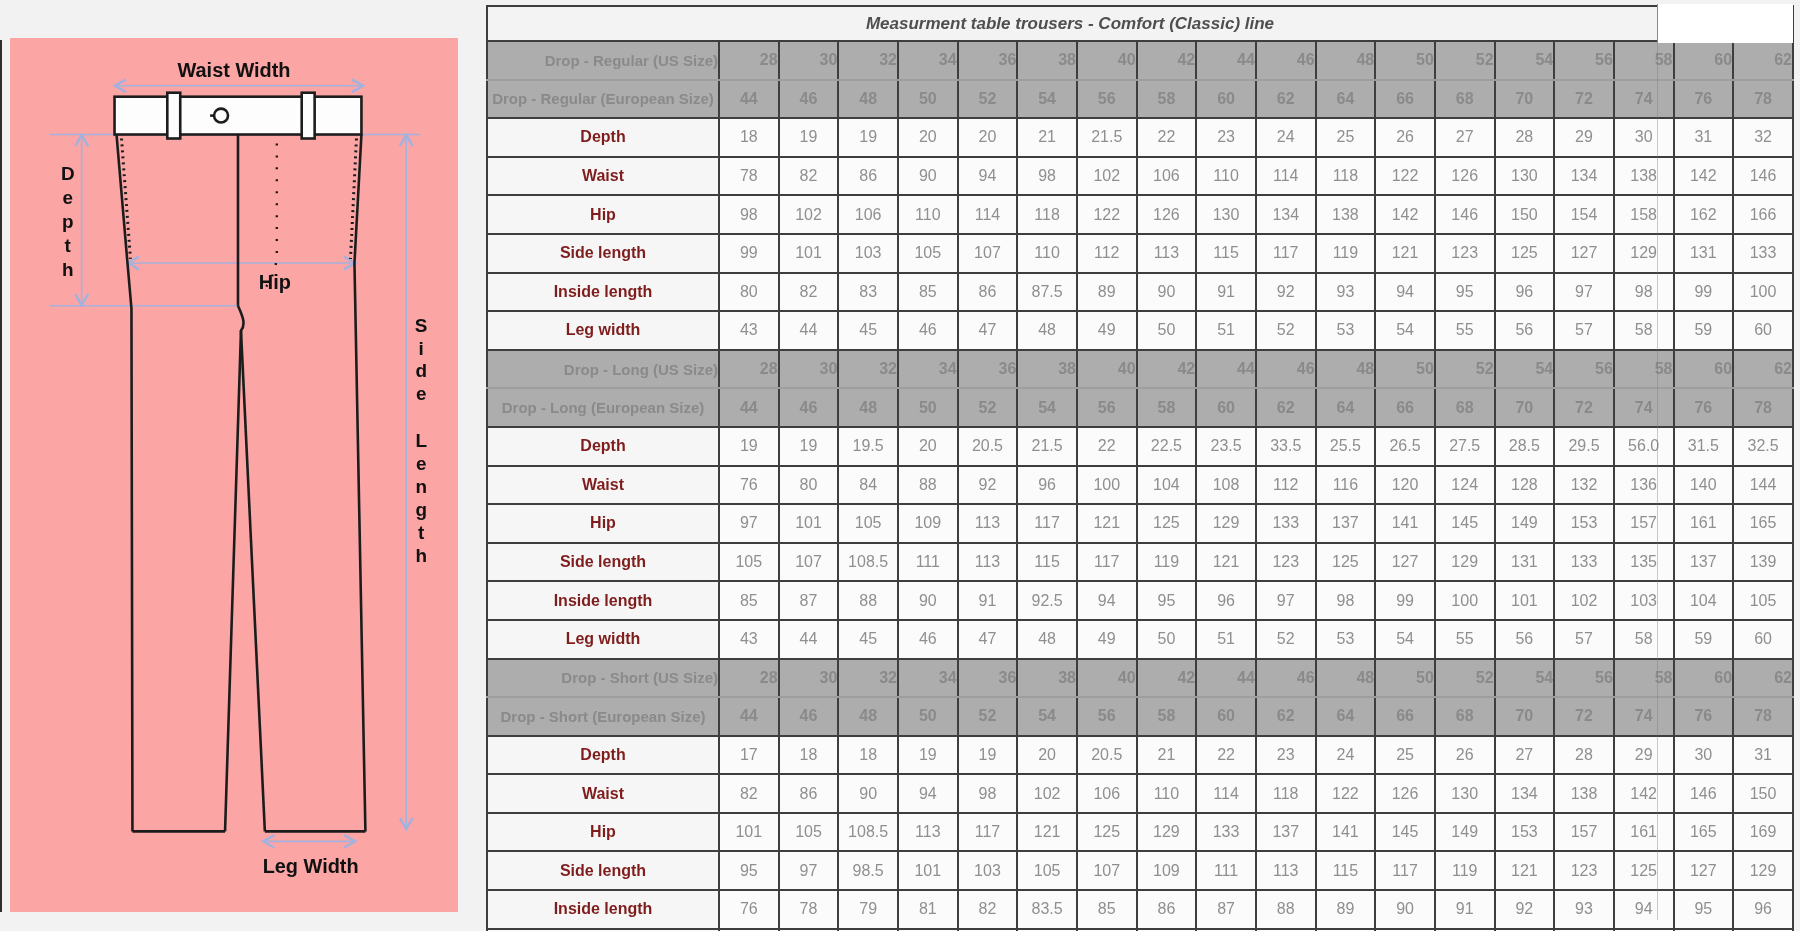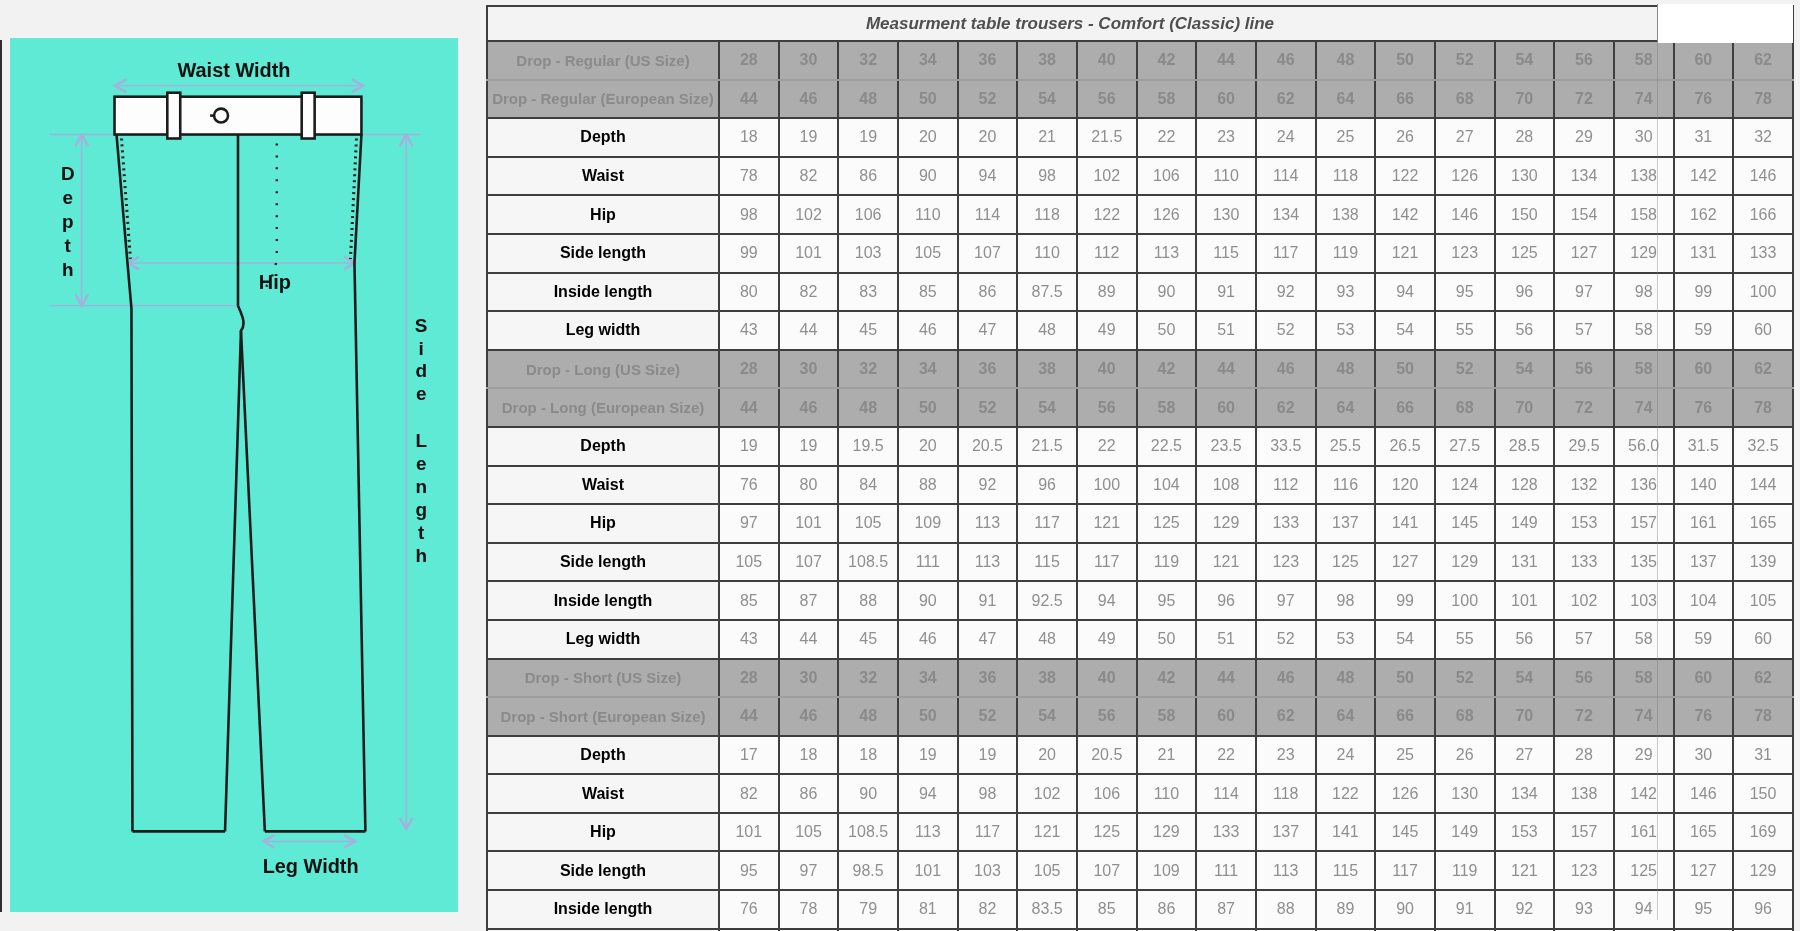--- a/index.html
+++ b/index.html
@@ -1,36 +1,36 @@
 <!DOCTYPE html>
 <html><head>
 <meta charset="utf-8">
 <style>
   html,body{margin:0;padding:0;width:1800px;height:931px;background:#f2f2f2;overflow:hidden;
             font-family:"Liberation Sans",sans-serif;}
   #stage{position:relative;width:1800px;height:931px;}
 
   
   #left-edge-line{position:absolute;left:0;top:40px;width:2px;height:872px;background:#2f2f2f;}
-  #diagram-panel{position:absolute;left:10px;top:38px;width:448px;height:874px;background:#5eead4;}
+  #diagram-panel{position:absolute;left:10px;top:38px;width:448px;height:874px;background:#fca5a5;}
   #diagram-panel svg{display:block;}
 
   
   table#mtable{position:absolute;left:486px;top:5px;width:1308px;border-collapse:collapse;
                table-layout:fixed;}
   #mtable td{border:2px solid #3e3e3e;height:36.6px;padding:0;text-align:center;
              vertical-align:middle;font-size:16px;color:#8f8f8f;background:#fbfbfb;
              white-space:nowrap;overflow:hidden;}
   #mtable td.title-cell{height:33px;background:#f3f3f3;color:#4f4f4f;font-weight:bold;
                         font-size:17px;padding-right:140px;font-style:italic;}
   #mtable td.hdr{background:#adadad;color:#8a8a8a;font-weight:bold;}
-  #mtable td.h-top{border-bottom-color:#9e9e9e;}
+  #mtable td.h-top{border-bottom-color:#9e9e9e;text-align:right;}
   #mtable td.h-bot{border-top-color:#9e9e9e;}
   #mtable td.lbl{font-size:15px;}
-  #mtable td.rowlbl{background:#f6f6f6;color:#000000;font-weight:bold;}
+  #mtable td.rowlbl{background:#f6f6f6;color:#7f1d1d;font-weight:bold;}
 
   
   #title-gap{position:absolute;left:1657px;top:4px;width:135px;height:39px;background:#ffffff;
              border-left:1px solid #8a8a8a;z-index:5;}
   #seam-line{position:absolute;left:1657px;top:43px;width:1px;height:877px;
              background:rgba(120,120,120,0.38);z-index:6;}
 </style>
 </head>
 <body>
 

